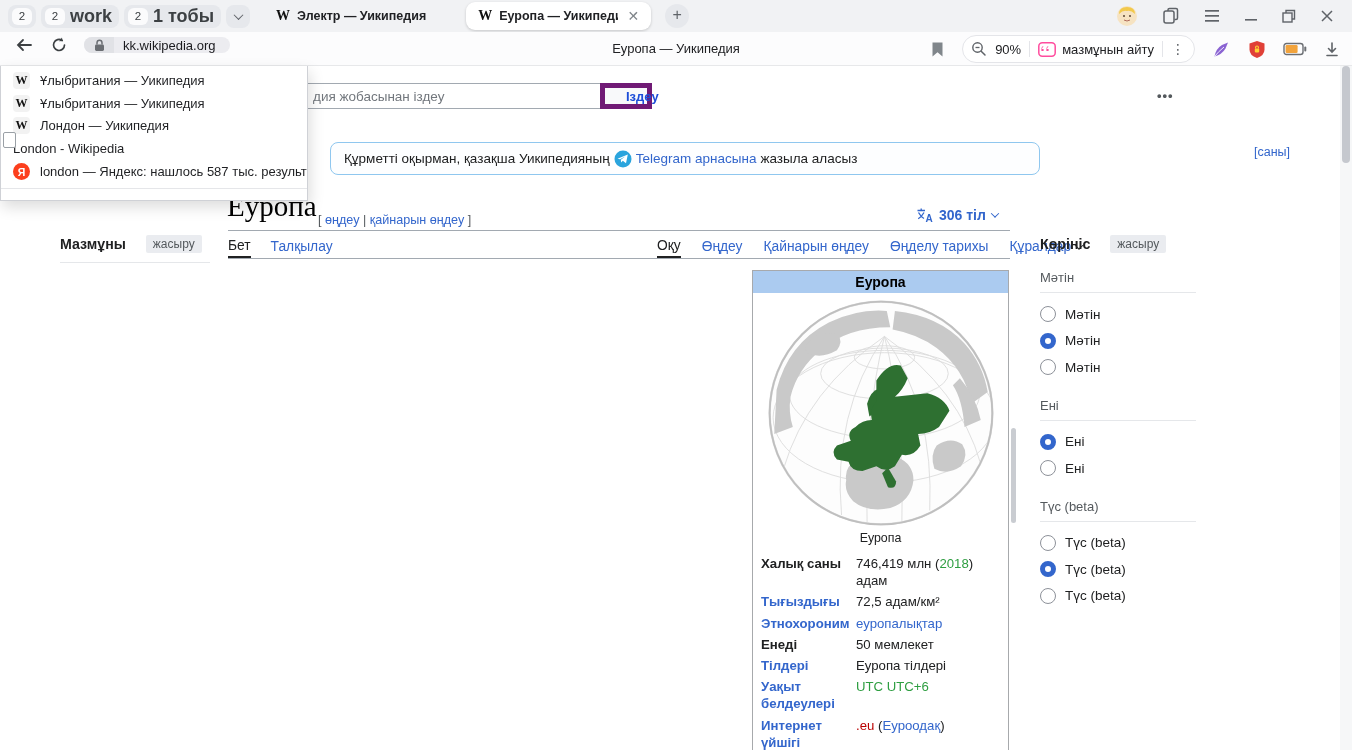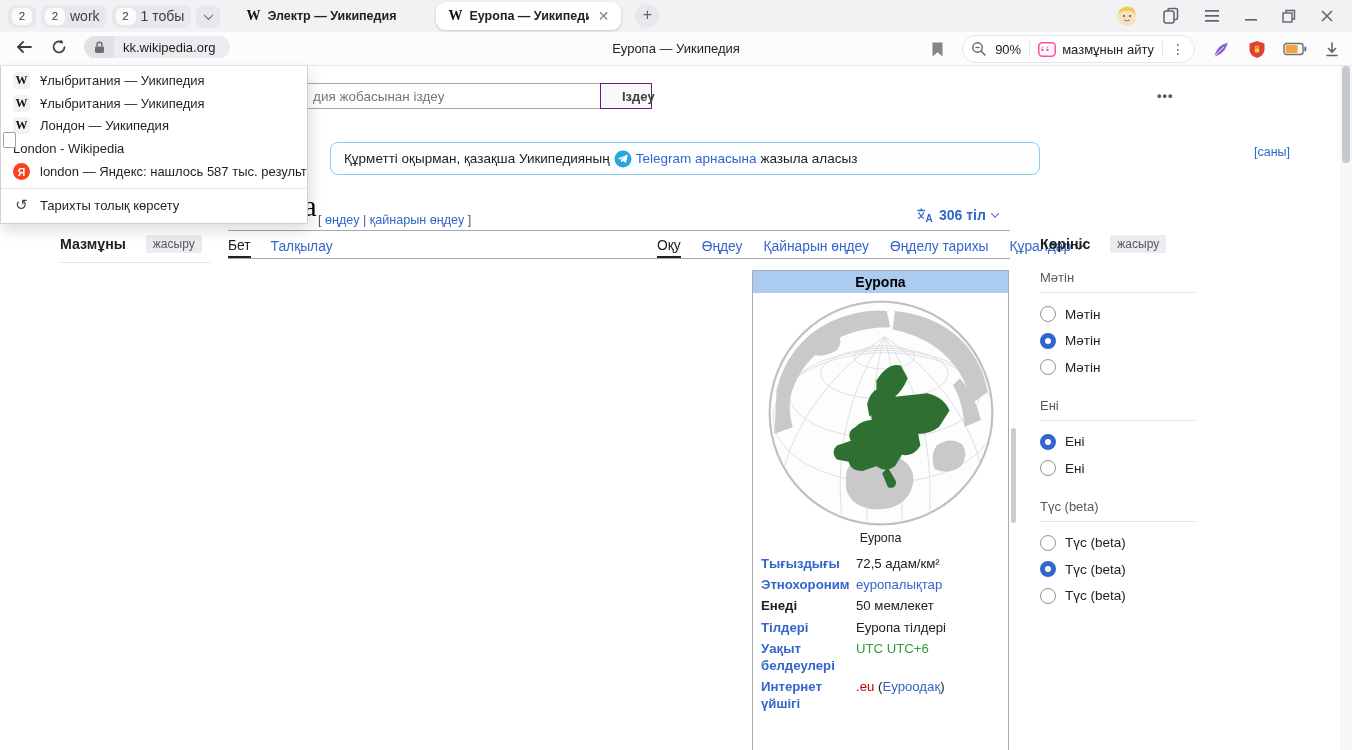--- a/index.html
+++ b/index.html
@@ -6,39 +6,39 @@
   html,body { width:1352px; height:750px; overflow:hidden; background:#fff;
     font-family:"Liberation Sans","DejaVu Sans",sans-serif; color:#202122; }
   .stage { position:relative; width:1352px; height:750px; overflow:hidden; }
 
   
   .chrome { position:absolute; left:0; top:0; width:1352px; height:66px; background:#f1f2f4; }
   .tabstrip { position:absolute; left:0; top:0; width:1352px; height:32px; display:flex; align-items:center; padding:0 8px; }
   .groups { display:flex; align-items:center; gap:5px; }
   .chip { display:flex; align-items:center; gap:5px; background:#e6e8ec; border-radius:8px; height:23px; padding:0 4px; cursor:default; }
   .chip-num { background:#fbfbfc; border-radius:6px; min-width:20px; height:17px; line-height:17px; text-align:center; font-size:11.5px; color:#3c4043; padding:0 4px; }
-  .chip-label { font-size:14px; color:#3c4043; padding-right:3px; }
+  .chip-label { font-size:18px; color:#3c4043; padding-right:3px;font-weight:bold; }
   .chip-label:empty { display:none; }
   .chip-caret { width:24px; justify-content:center; }
   .chev { width:7px; height:7px; border-right:1.6px solid #5f6368; border-bottom:1.6px solid #5f6368; transform:rotate(45deg) translate(-1px,-1px); display:inline-block; }
   .tabs { display:flex; align-items:center; margin-left:14px; }
   .tab { display:flex; align-items:center; gap:7px; height:28px; padding:0 12px; font-size:12.5px; color:#202124; max-width:185px; }
   .tab + .tab { margin-left:28px; }
   .tab.active { background:#fff; border-radius:9px; box-shadow:0 1px 3px rgba(0,0,0,.18); }
   .w-icon { font-family:"Liberation Serif","DejaVu Serif",serif; font-size:14px; font-weight:bold; color:#111; }
   .tab-title { white-space:nowrap; overflow:hidden;font-weight:bold; }
   .tab-close { display:none; color:#80868b; font-size:14px; margin-left:2px; }
   .tab.active .tab-close { display:inline; }
   .newtab { width:24px; height:24px; border-radius:50%; background:#e6e8ec; color:#5f6368; font-size:16px; line-height:22px; text-align:center; margin-left:14px; }
   .strip-right { margin-left:auto; display:flex; align-items:center; gap:24px; padding-right:10px; }
   .strip-right svg { display:block; }
 
   .toolbar { position:absolute; left:0; top:32px; width:1352px; height:34px; background:#fcfcfd; border-bottom:1px solid #e7e8ea; }
   .tb-left { position:absolute; left:14px; top:4px; display:flex; align-items:center; gap:16px; }
-  .url-pill { display:flex; align-items:center; background:#ececf0; border-radius:14px; height:22px; overflow:hidden; }
+  .url-pill { display:flex; align-items:center; background:#ececf0; border-radius:14px; height:16px; overflow:hidden; }
   .lock-seg { width:30px; height:26px; background:#e1e2e6; display:flex; align-items:center; justify-content:center; }
   .url-text { font-size:13px; color:#1b1b1f; padding:0 14px 0 9px; }
   .tb-title { position:absolute; left:50%; top:9px; transform:translateX(-50%); font-size:13px; color:#202124; white-space:nowrap; }
   .tb-right { position:absolute; right:12px; top:3px; display:flex; align-items:center; gap:17px; }
   .tb-pill { display:flex; align-items:center; border:1px solid #e4e5e9; background:#fff; border-radius:15px; height:28px; padding:0 8px; gap:8px; }
   .tb-pill .vd { width:1px; height:16px; background:#e4e5e9; }
   .zoom-txt { font-size:13px; color:#202124; }
   .readaloud { display:flex; align-items:center; gap:6px; font-size:13px; color:#202124; }
   .dots { color:#5f6368; font-size:14px; letter-spacing:1px; }
 
@@ -52,21 +52,21 @@
   .sicon.page { width:13px; flex-basis:13px; height:16px; border:1.3px solid #9aa0a6; border-radius:2px; margin:0 2px; }
   .sicon.yandex { background:#fc3f1d; border-radius:50%; }
   .sicon.yandex::before { content:"Я"; color:#fff; font-size:10.5px; font-weight:bold; }
   .sicon.hist::before { content:"↺"; font-size:15px; color:#46484c; }
   .sdivider { height:1px; background:#e5e6e9; margin:5px 0; }
 
   
   .page { position:absolute; left:0; top:66px; width:1352px; height:684px; background:#fff; overflow:hidden; }
   .wp-search { position:absolute; left:305px; top:17px; width:296px; height:26px; border:1px solid #a2a9b1; padding:0 7px; font-size:13.5px; font-family:inherit; color:#202122; }
   .wp-search::placeholder { color:#72777d; }
-  .wp-search-btn { position:absolute; left:600px; top:17px; width:52px; height:26px; background:#f8f9fa; border:1px solid #701a75; font-weight:bold; font-size:13px; font-family:inherit; color:#404040;padding-left:21px; }
+  .wp-search-btn { position:absolute; left:600px; top:17px; width:52px; height:26px; background:#f8f9fa; border:5px solid #701a75; font-weight:bold; font-size:13px; font-family:inherit; color:#1d4ed8;padding-left:21px; }
   .wp-links { position:absolute; left:1118px; top:22px; display:flex; align-items:center; gap:13px; font-size:13.5px; }
   .links-repeat { display:flex; gap:13px; }
   .wp-link { color:#3366cc; text-decoration:none; }
   .wp-more { color:#54595d; font-weight:bold; letter-spacing:1px; font-size:13px; }
   .banner { position:absolute; left:330px; top:76px; width:710px; height:33px; border:1px solid #8fc7ef; border-radius:8px;
     display:flex; align-items:center; gap:4px; padding-left:13px; font-size:13.5px; color:#202122; background:#fdfeff; }
   .banner a { color:#3366cc; text-decoration:none; }
   .banner-close { position:absolute; left:1254px; top:79px; font-size:12.5px; color:#3366cc; text-decoration:none; }
   .wp-title { position:absolute; left:227px; top:124px; font-family:"Liberation Serif","DejaVu Serif",serif; font-size:29px; font-weight:normal; color:#000; }
   .wp-title-edit { position:absolute; left:318px; top:147px; font-size:12.6px; }
@@ -397,20 +397,24 @@
             <path d="M106,147 L113,159 Q113,166 106,164 L101,152 Z"></path>
           </g>
         </g>
         <circle cx="100" cy="100" r="96" fill="none" stroke="#c5c5c5" stroke-width="2" opacity="0.5"></circle>
       </svg>
       <div class="ib-caption">Еуропа</div>
       <table class="ib-table">
         <tbody>
 
             <tr>
+              <td class="lab lab-blk">Халық саны</td>
+              <td><span>746,419 млн (</span><span class="seg-lg">2018</span><span>) адам</span></td>
+            </tr>
+            <tr>
               <td class="lab lab-blu">Тығыздығы</td>
               <td><span>72,5 адам/км²</span></td>
             </tr>
             <tr>
               <td class="lab lab-blu">Этнохороним</td>
               <td><span class="seg-l">еуропалықтар</span></td>
             </tr>
             <tr>
               <td class="lab lab-blk">Енеді</td>
               <td><span>50 мемлекет</span></td>
@@ -519,19 +523,15 @@
         <div class="srow">
           <span class="sicon page"></span>
           <span>London - Wikipedia</span>
         </div>
         <div class="srow">
           <span class="sicon yandex"></span>
           <span>london — Яндекс: нашлось 587 тыс. результатов</span>
         </div>
       </div>
     <div class="sdivider"></div>
-    <div class="srow">
-      <span class="sicon hist"></span>
-      <span>Тарихты толық көрсету</span>
-    </div>
   </div>
 
 </div>
 
 </body></html>

